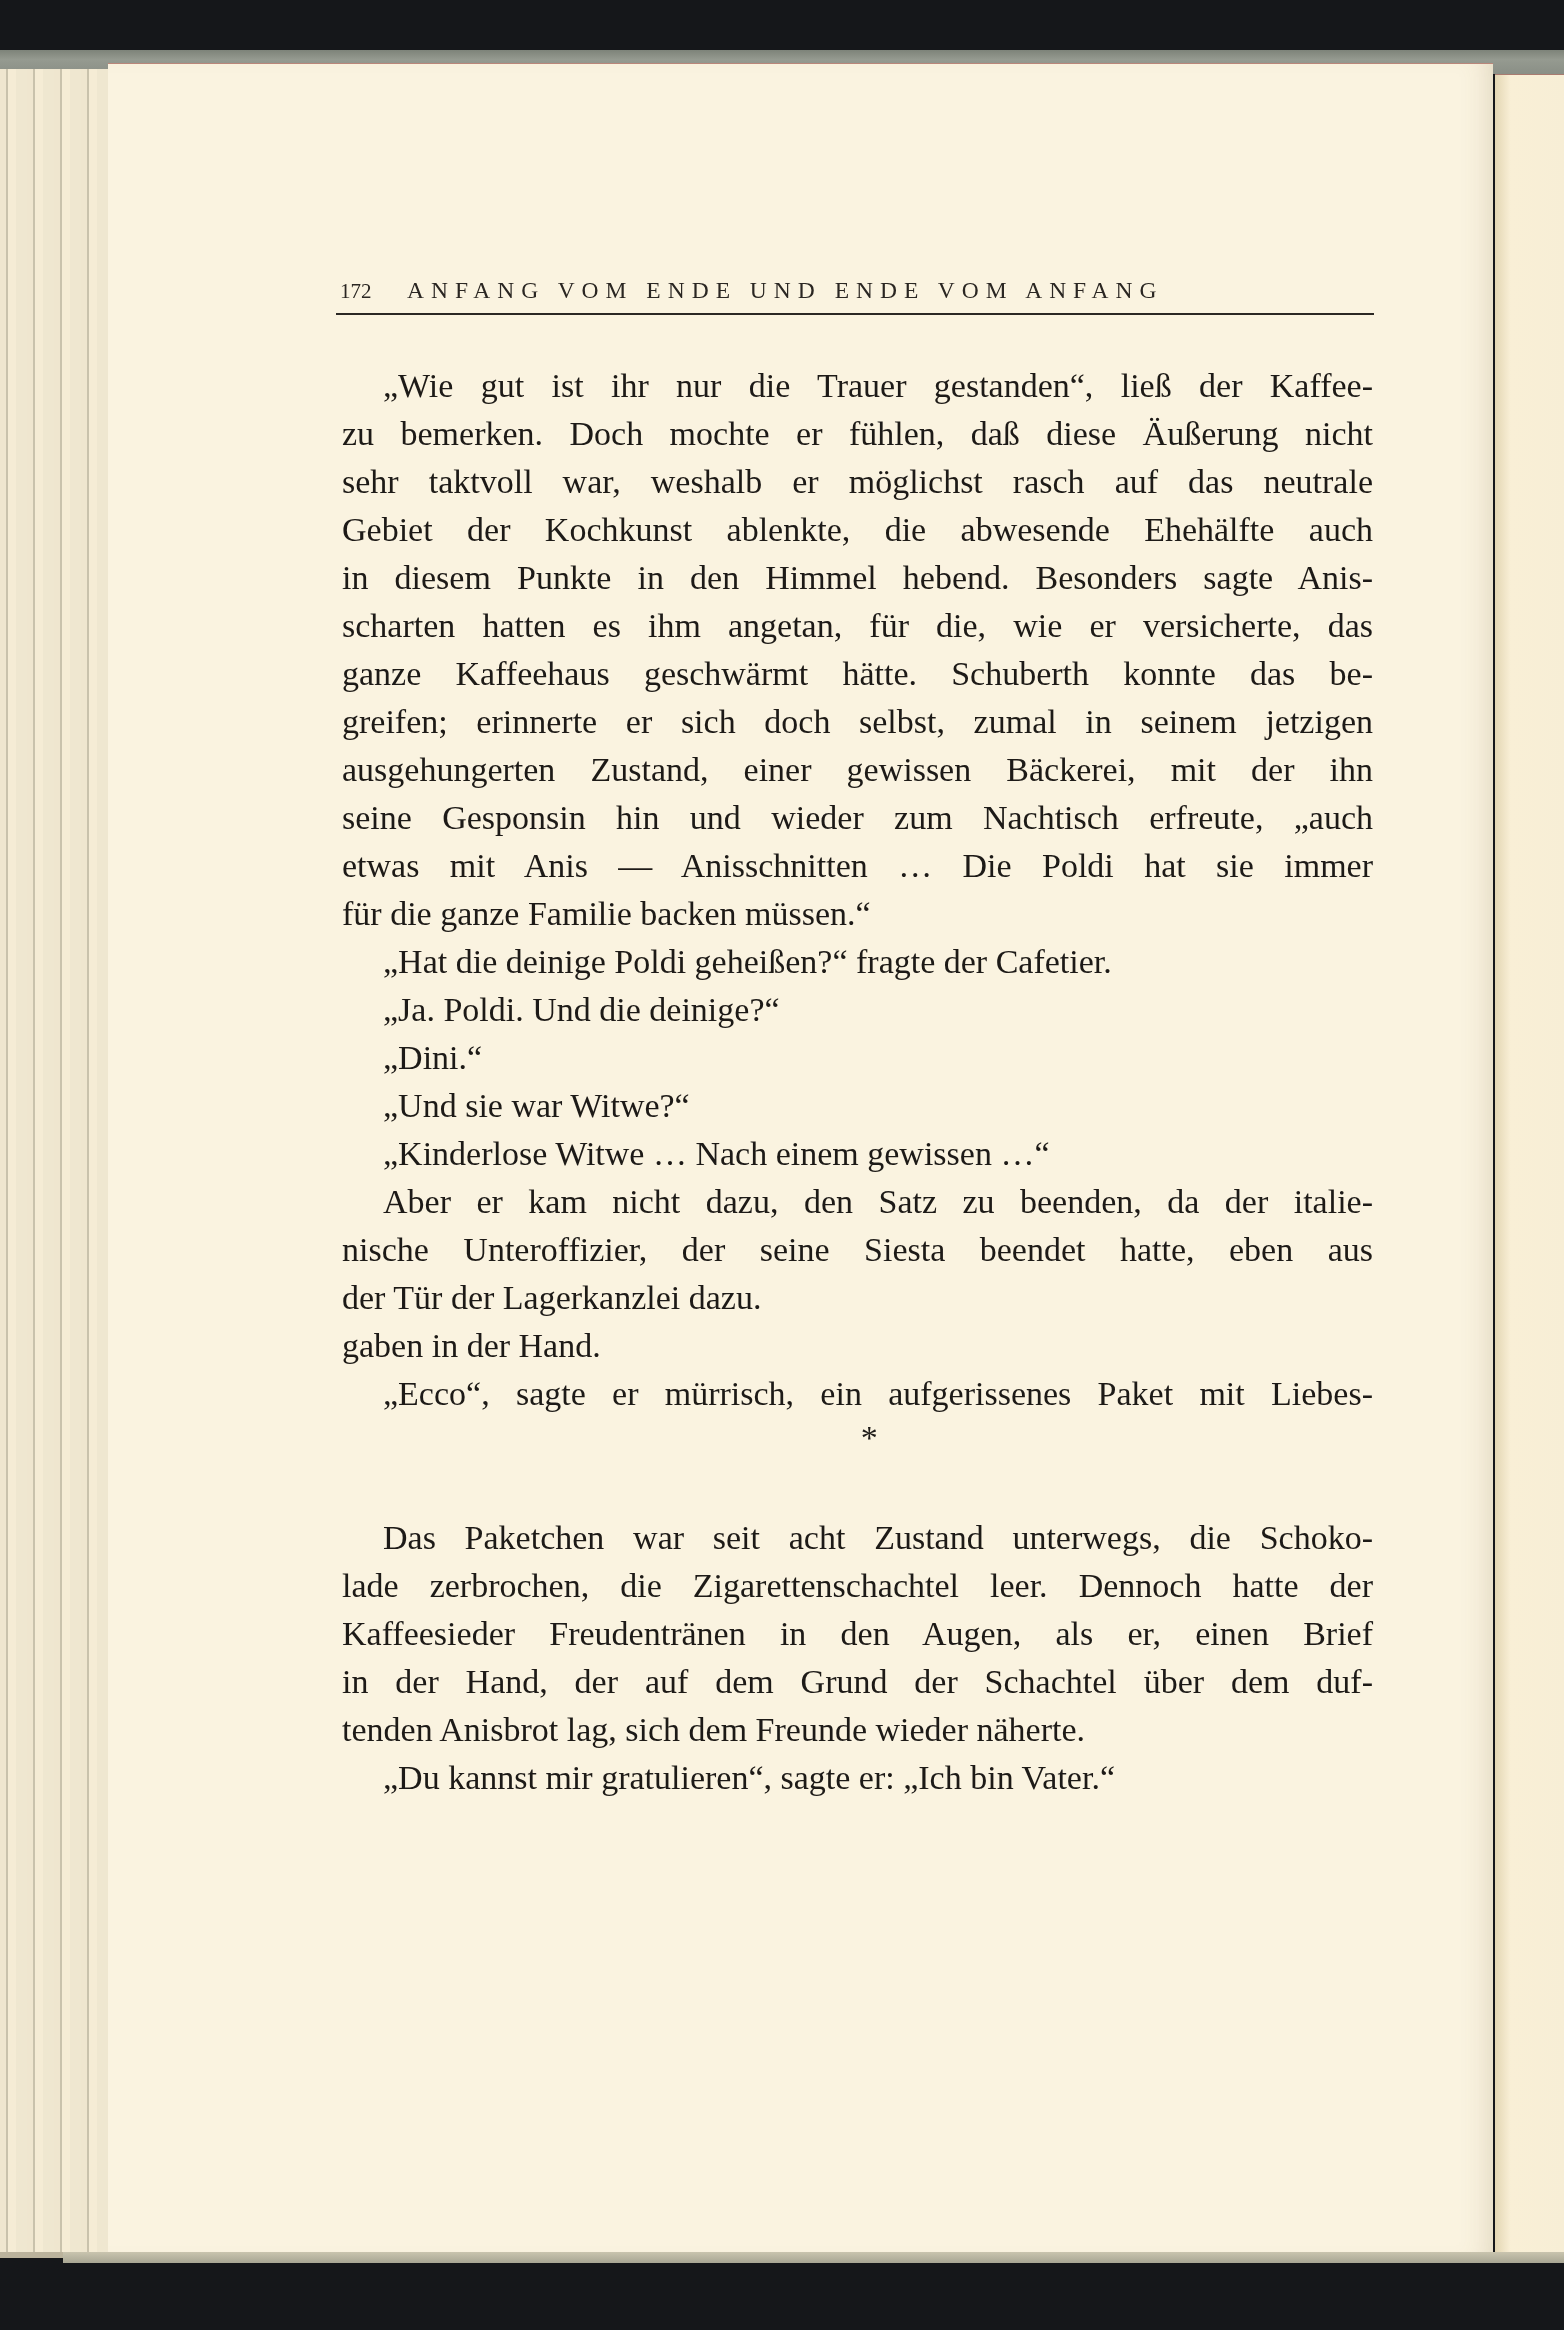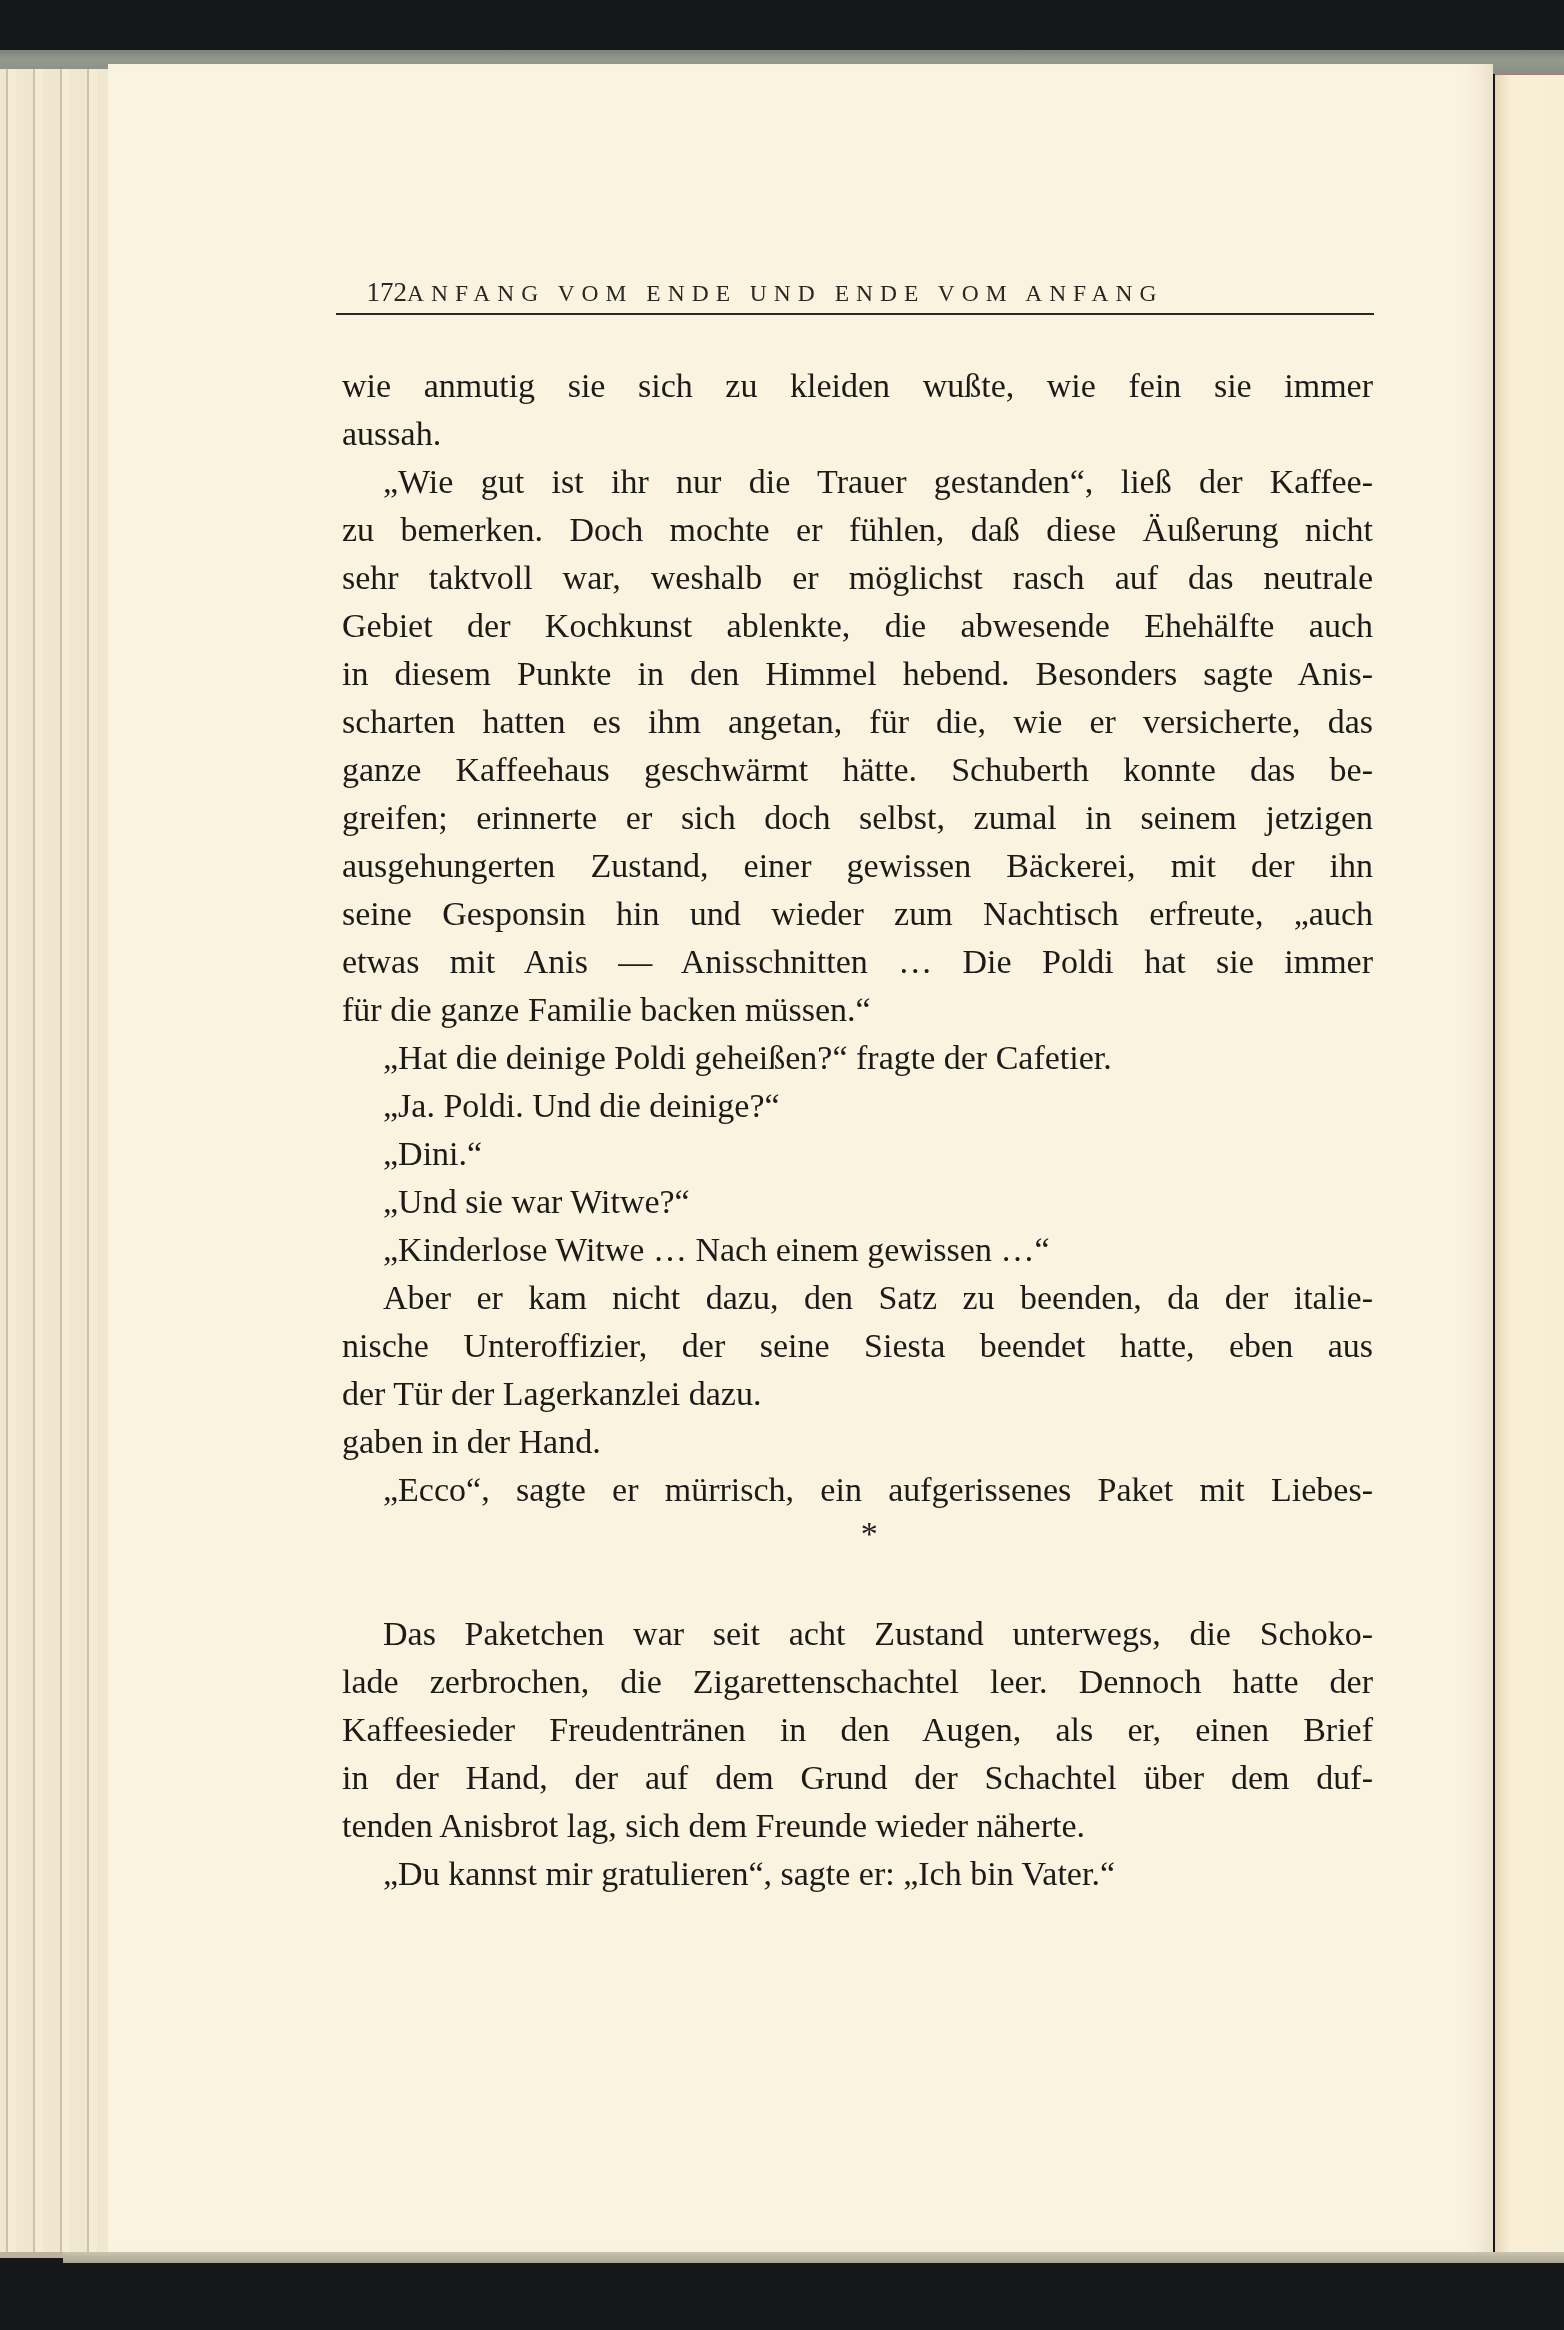--- a/index.html
+++ b/index.html
@@ -31,21 +31,21 @@
     .foot-edge {
       position: absolute; left: 63px; top: 2252px; width: 1502px; height: 11px;
       background: linear-gradient(#c9c4ae, #a8a694);
     }
 
     .header {
       position: absolute; left: 340px; top: 277px; width: 1033px;
       display: flex; align-items: baseline;
       font-size: 26px; color: #2a2622;
     }
-    .page-number { width: 67px; font-size: 27px; text-align: right; }
+    .page-number { width: 67px; font-size: 21px; }
     .running-title { letter-spacing: 7px; font-size: 23.5px; }
     .header-rule {
       position: absolute; left: 336px; top: 313px; width: 1038px; height: 2.3px;
       background: #2b2724;
     }
 
     .text {
       position: absolute; left: 342px; top: 362px; width: 1031px;
       font-size: 34px; line-height: 48px; color: #1d1a17;
       text-align: justify;
@@ -70,24 +70,20 @@
 <div class="foot-edge"></div>
 
 <div class="header">
   <span class="page-number">172</span>
   <span class="running-title">ANFANG VOM ENDE UND ENDE VOM ANFANG</span>
 </div>
 <div class="header-rule"></div>
 
 <div class="text">
   <div id="part1">
-      <p>
-        <span class="line">wie anmutig sie sich zu kleiden wußte, wie fein sie immer</span>
-        <span class="line last">aussah.</span>
-      </p>
       <p>
         <span class="line indent">„Wie gut ist ihr nur die Trauer gestanden“, ließ der Kaffee-</span>
         <span class="line">zu bemerken. Doch mochte er fühlen, daß diese Äußerung nicht</span>
         <span class="line">sehr taktvoll war, weshalb er möglichst rasch auf das neutrale</span>
         <span class="line">Gebiet der Kochkunst ablenkte, die abwesende Ehehälfte auch</span>
         <span class="line">in diesem Punkte in den Himmel hebend. Besonders sagte Anis-</span>
         <span class="line">scharten hatten es ihm angetan, für die, wie er versicherte, das</span>
         <span class="line">ganze Kaffeehaus geschwärmt hätte. Schuberth konnte das be-</span>
         <span class="line">greifen; erinnerte er sich doch selbst, zumal in seinem jetzigen</span>
         <span class="line">ausgehungerten Zustand, einer gewissen Bäckerei, mit der ihn</span>

